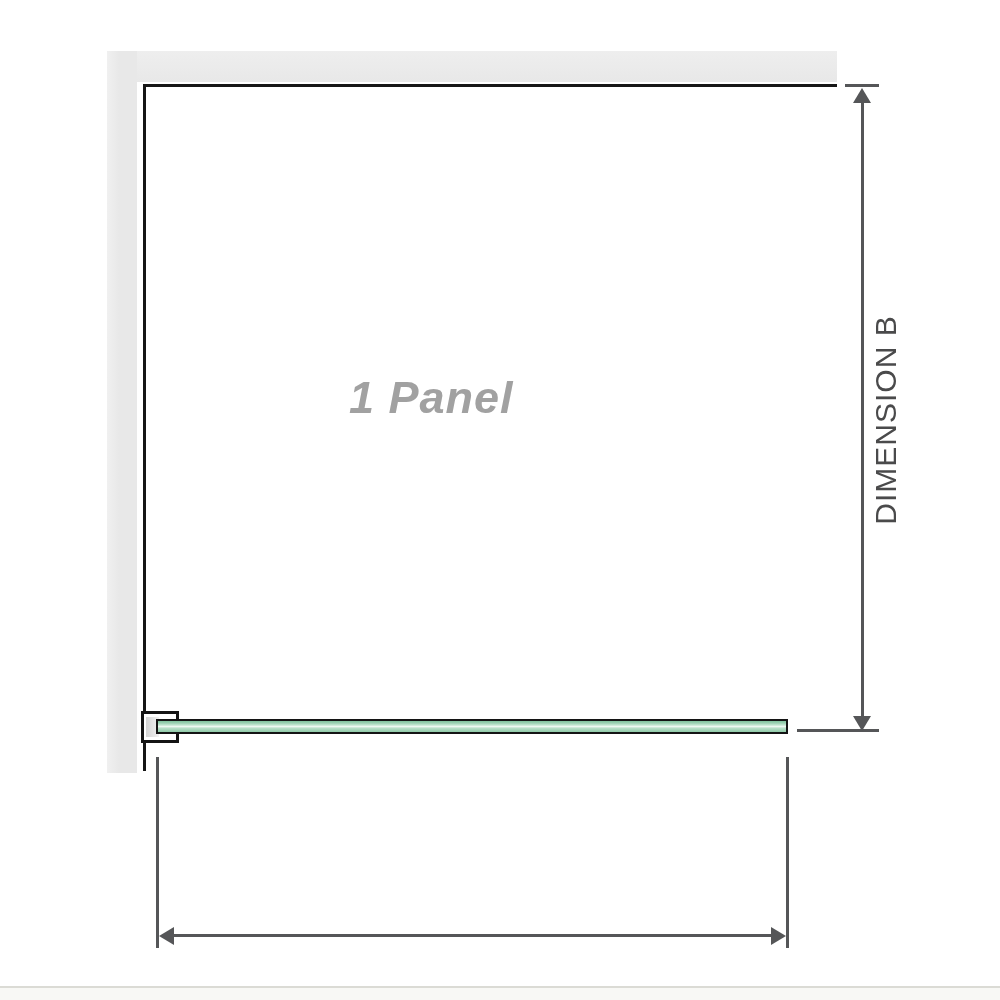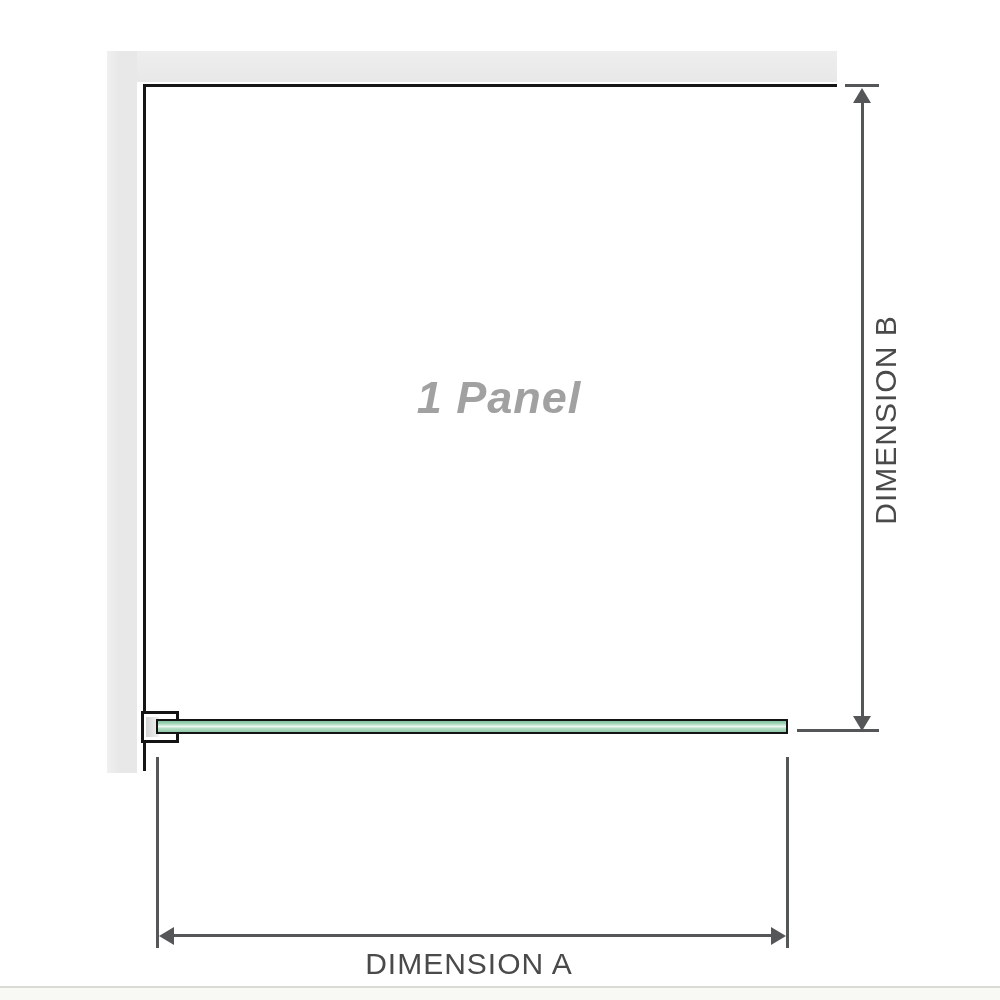--- a/index.html
+++ b/index.html
@@ -36,21 +36,20 @@
     background: #ffffff;
   }
 
   
   .panel-label {
     left: 349px; top: 370px; width: 300px; height: 56px;
     color: #a1a1a1;
     font-size: 45px;
     font-style: italic;
     font-weight: bold;
-    text-align: center;
     line-height: 56px;
     letter-spacing: 1px;
     white-space: nowrap;
   }
 
   
   .glass {
     left: 156px; top: 719px; width: 632px; height: 15px;
     box-sizing: border-box;
     border: 2px solid #141414;
@@ -159,18 +158,17 @@
   <div class="abs dim dimb-line"></div>
   <div class="abs arrow-up"></div>
   <div class="abs arrow-down"></div>
   <div class="abs dimb-label">DIMENSION B</div>
 
   <div class="abs dim dima-ext-left"></div>
   <div class="abs dim dima-ext-right"></div>
   <div class="abs dim dima-line"></div>
   <div class="abs arrow-left"></div>
   <div class="abs arrow-right"></div>
-  <div class="abs dima-label">DIMENSION A</div>
 
   <div class="abs bottom-separator"></div>
   <div class="abs bottom-strip"></div>
 
 </div>
 
 </body></html>

